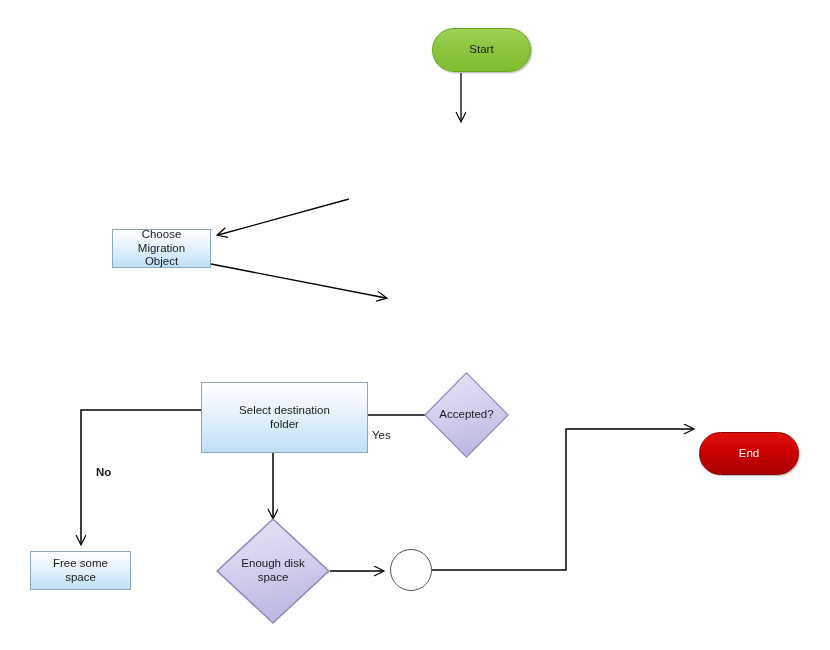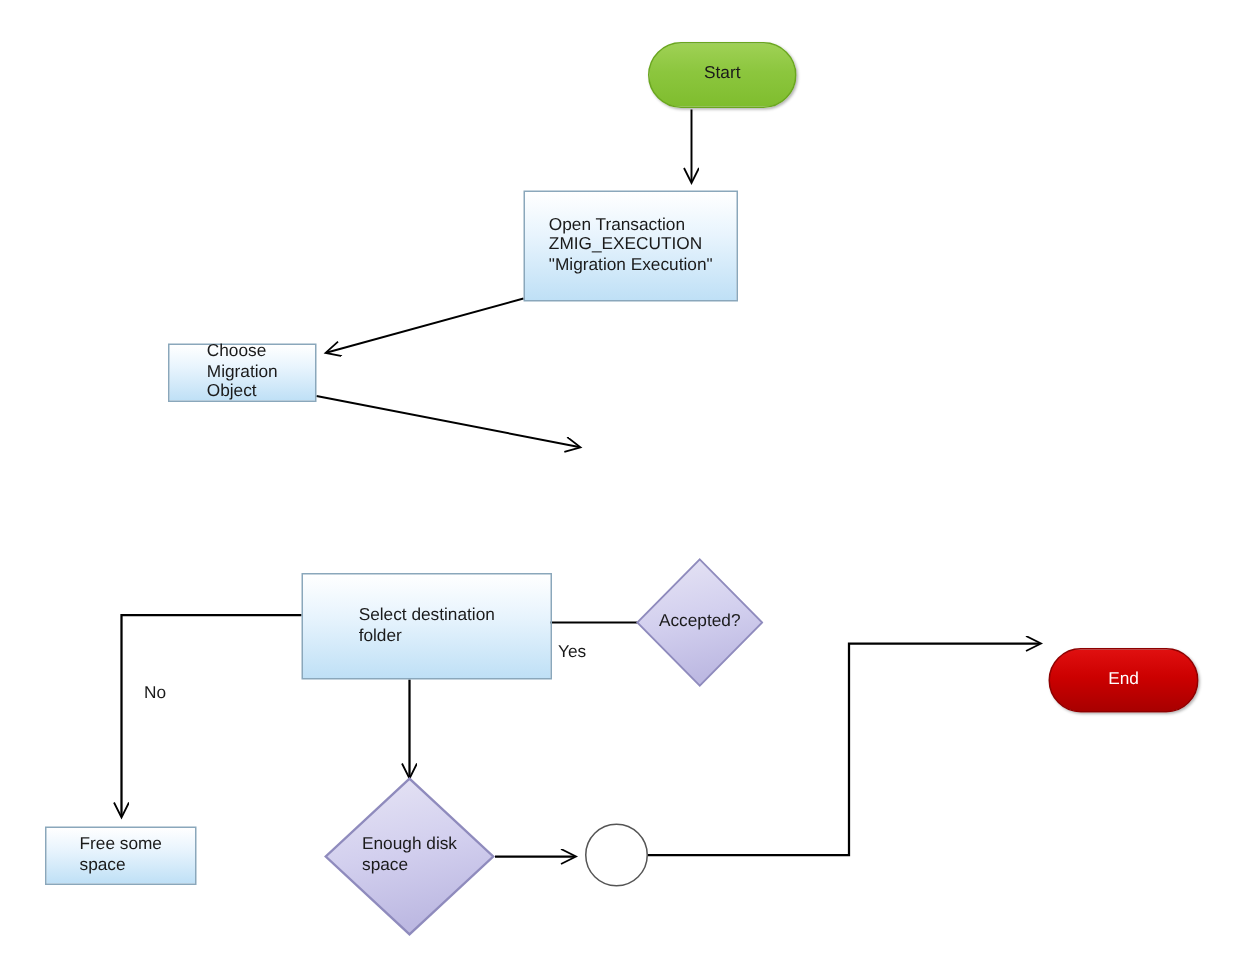--- a/index.html
+++ b/index.html
@@ -23,21 +23,21 @@
     top: 0;
     width: 830px;
     height: 650px;
   }
   .node {
     position: absolute;
     box-sizing: border-box;
     display: flex;
     align-items: center;
     justify-content: center;
-    text-align: left;
+    text-align: center;
     z-index: 2;
   }
   .node-label {
     display: block;
     line-height: 1.18;
     white-space: pre-line;
   }
 
   
   .terminator-start {
@@ -127,25 +127,20 @@
 
     <path d="M330,571 L383,571" fill="none" stroke="#000000" stroke-width="1.5" marker-end="url(#arrowOpen)"></path>
 
     <path d="M432,570 L566,570 L566,429 L693,429" fill="none" stroke="#000000" stroke-width="1.5" marker-end="url(#arrowOpen)"></path>
   </svg>
 
   <div class="node terminator-start" style="left:432px; top:28px; width:99px; height:44px;">
     <span class="node-label">Start</span>
   </div>
 
-  <div class="node process" style="left:349px; top:127px; width:143px; height:74px;">
-    <span class="node-label">Open Transaction
-ZMIG_EXECUTION
-"Migration Execution"</span>
-  </div>
 
   <div class="node process" style="left:112px; top:229px; width:99px; height:39px;">
     <span class="node-label">Choose
 Migration
 Object</span>
   </div>
 
 
   <div class="node decision" style="left:424px; top:372px; width:85px; height:86px;">
     <svg class="diamond-shape" viewBox="0 0 100 100" preserveAspectRatio="none">
@@ -175,15 +170,15 @@
   <div class="node connector-circle" style="left:390px; top:549px; width:42px; height:42px;">
     <span class="node-label"></span>
   </div>
 
   <div class="node terminator-end" style="left:699px; top:408px; width:100px; height:43px;margin-top:24px;">
     <span class="node-label">End</span>
   </div>
 
   <div class="edge-label" style="left:372px; top:429px;">Yes</div>
 
-  <div class="edge-label" style="left:96px; top:456px;">No</div>
+  <div class="edge-label" style="left:96px; top:466px;font-weight:bold;">No</div>
 
 </div>
 
 </body></html>

